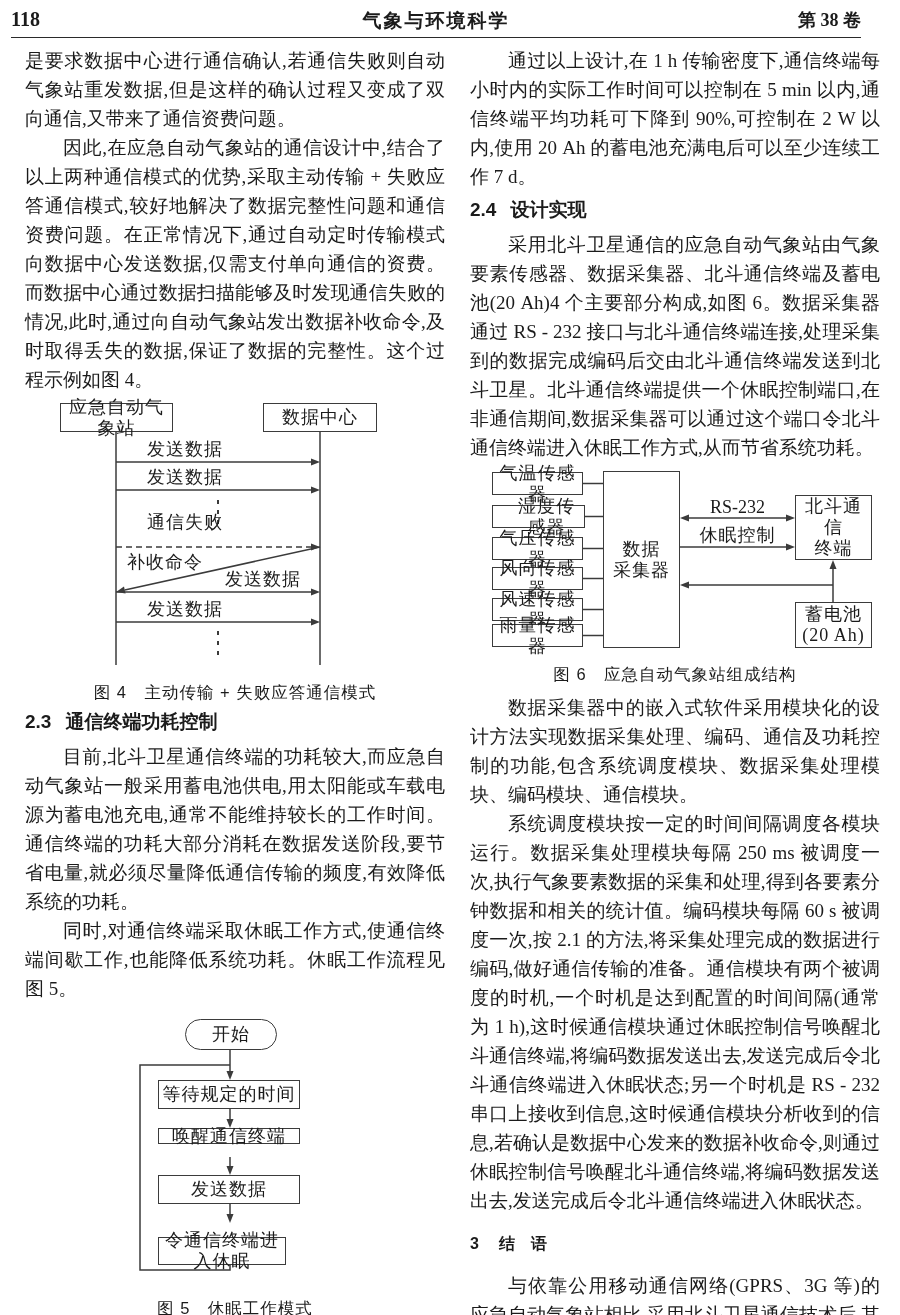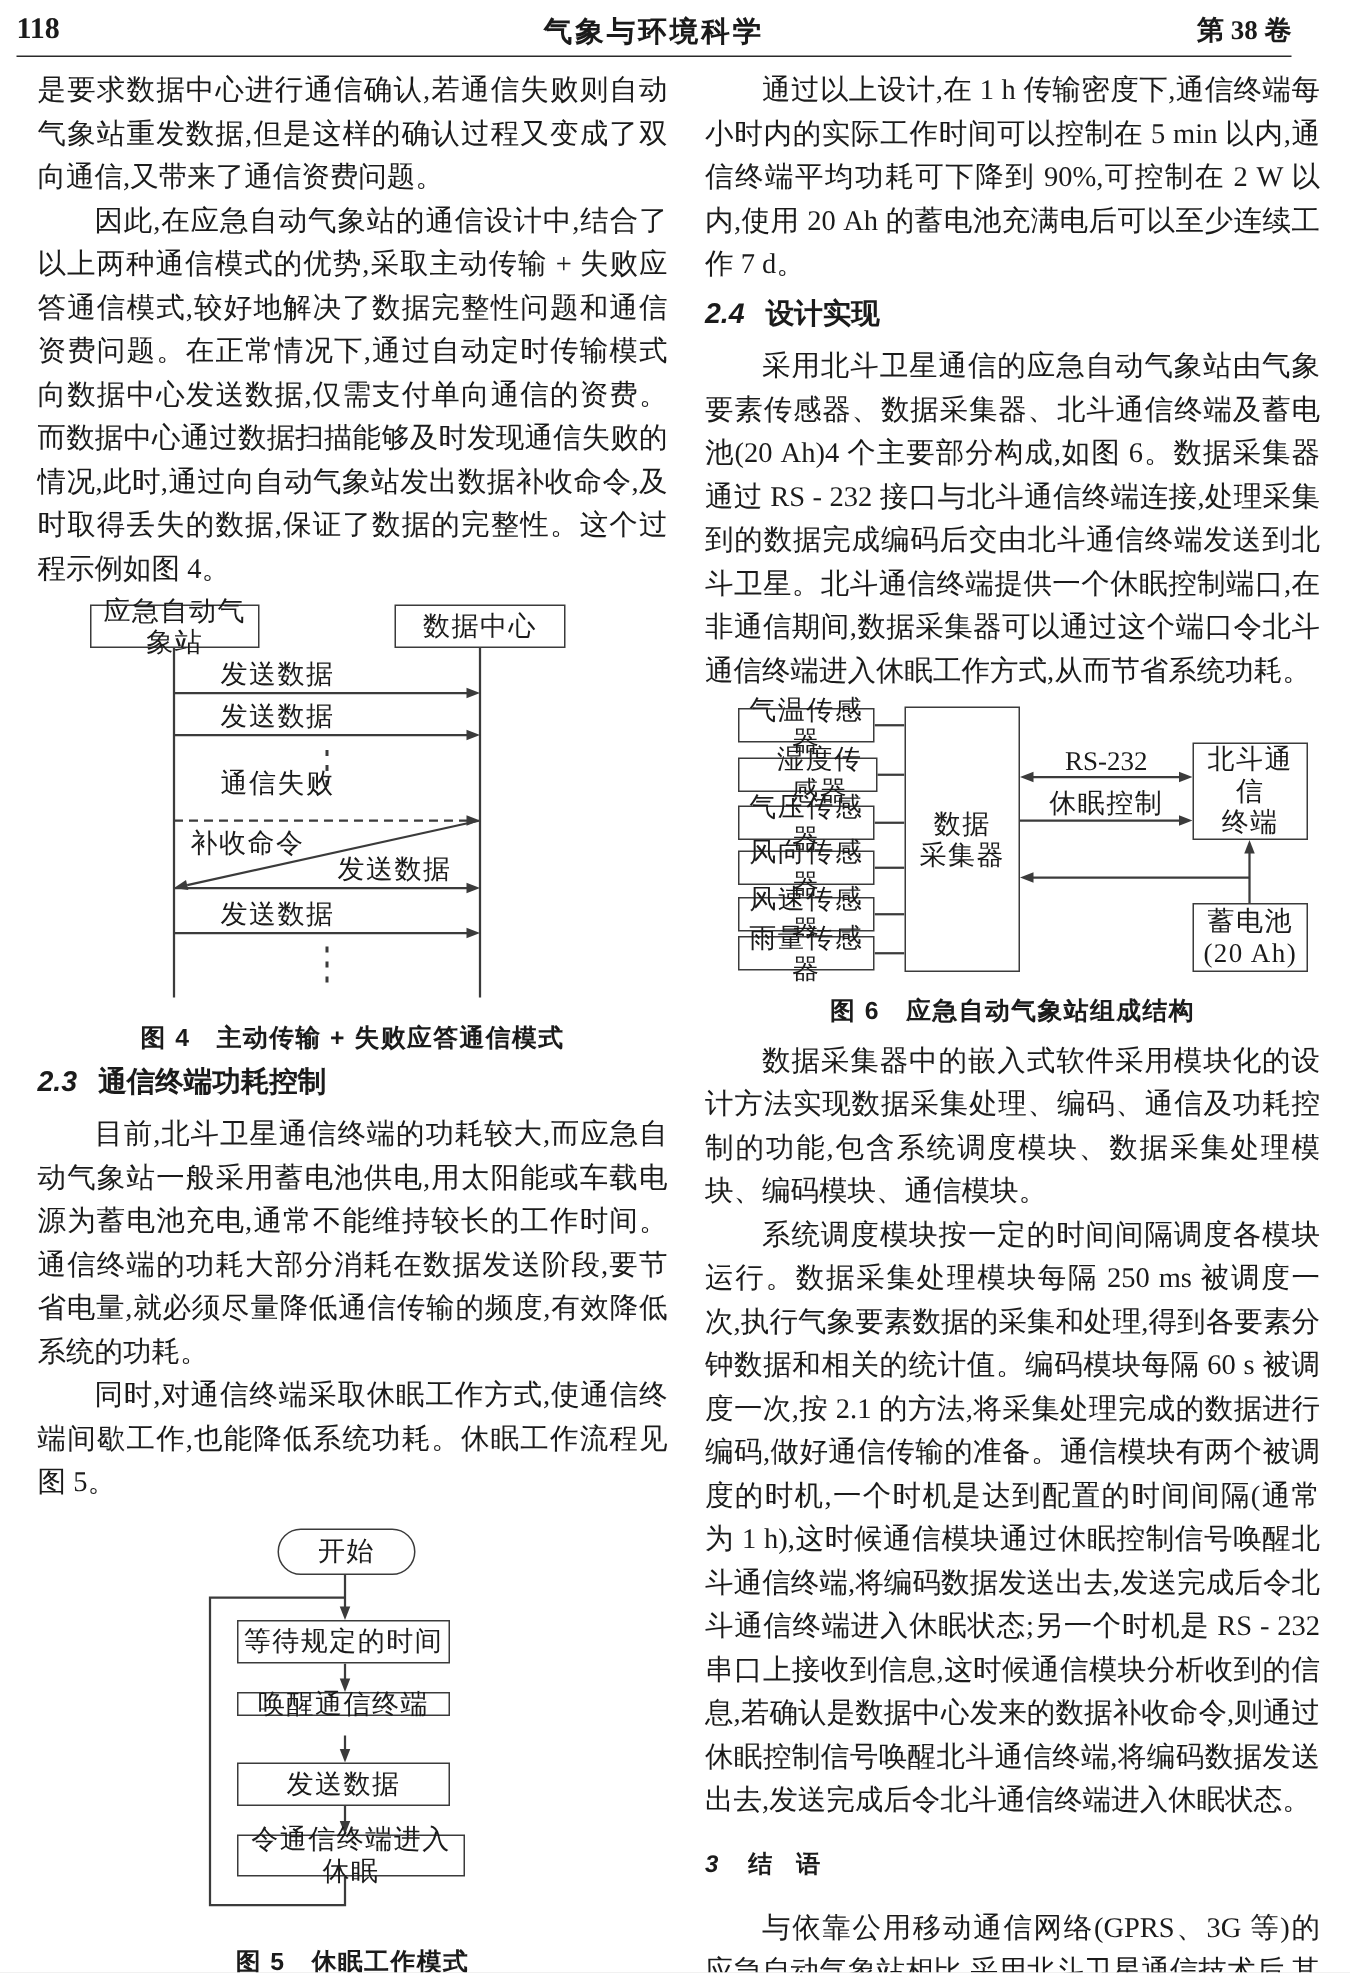--- a/index.html
+++ b/index.html
@@ -21,26 +21,26 @@
   
   .col{position:absolute;top:46px;width:420px;font-size:19px;line-height:29px;}
   #col-left{left:25px;}
   #col-right{left:470px;width:410px;}
   .para{margin:0;text-align:justify;text-indent:2em;}
   .para.noindent{text-indent:0;}
   .sec-head{
     margin:6px 0 7px 0;font-family:"Liberation Sans","DejaVu Sans",sans-serif;
     font-weight:bold;font-size:19px;line-height:26px;text-indent:0;
   }
-  .sec-head .sec-num{margin-right:14px;font-style:italic;}
+  .sec-head .sec-num{margin-right:14px;}
   .sec-head.big{font-size:16px;line-height:30px;margin:14px 0 12px 0;}
   .sec-head.big .sec-num{margin-right:20px;}
   .fig-caption{
     margin:9px 0 6px 0;text-align:center;font-family:"Liberation Sans","DejaVu Sans",sans-serif;
-    font-weight:bold;font-size:16.5px;line-height:22px;letter-spacing:1px;
+    font-weight:normal;font-size:16.5px;line-height:22px;letter-spacing:1px;
   }
   
   .figure{position:relative;background:#fff;}
   #fig4{width:420px;height:272px;margin-top:6px;}
   #fig5{width:420px;height:275px;margin-top:10px;}
   #fig6{width:410px;height:186px;margin-top:6px;}
   .figure svg{position:absolute;left:0;top:0;}
   .dbox{
     position:absolute;border:1.5px solid #3b3b3b;background:#fff;box-sizing:border-box;
     display:flex;align-items:center;justify-content:center;
@@ -136,21 +136,21 @@
         <g>
           <line class="fline" x1="205" y1="191" x2="205" y2="202"></line>
           <polygon class="fhead" points="205,210 201.5,201 208.5,201"></polygon>
         </g>
         <polyline class="fline" points="205,238 205,257 115,257 115,52 205,52"></polyline>
       </svg>
       <div class="dbox" style="left:160px;top:6px;width:92px;height:31px;border-radius:16px;">开始</div>
       <div class="dbox" style="left:133px;top:67px;width:142px;height:29px;">等待规定的时间</div>
       <div class="dbox" style="left:133px;top:115px;width:142px;height:16px;">唤醒通信终端</div>
       <div class="dbox" style="left:133px;top:162px;width:142px;height:29px;">发送数据</div>
-      <div class="dbox" style="left:133px;top:210px;width:152px;height:28px;">令通信终端进入休眠</div>
+      <div class="dbox" style="left:133px;top:224px;width:128px;height:28px;">令通信终端进入休眠</div>
     </div>
     <div class="fig-caption">图 5　休眠工作模式</div>
 
   </div>
 
   <div id="col-right" class="col">
 
     <p class="para">通过以上设计,在 1 h 传输密度下,通信终端每小时内的实际工作时间可以控制在 5 min 以内,通信终端平均功耗可下降到 90%,可控制在 2 W 以内,使用 20 Ah 的蓄电池充满电后可以至少连续工作 7 d。</p>
 
     <h3 class="sec-head">

